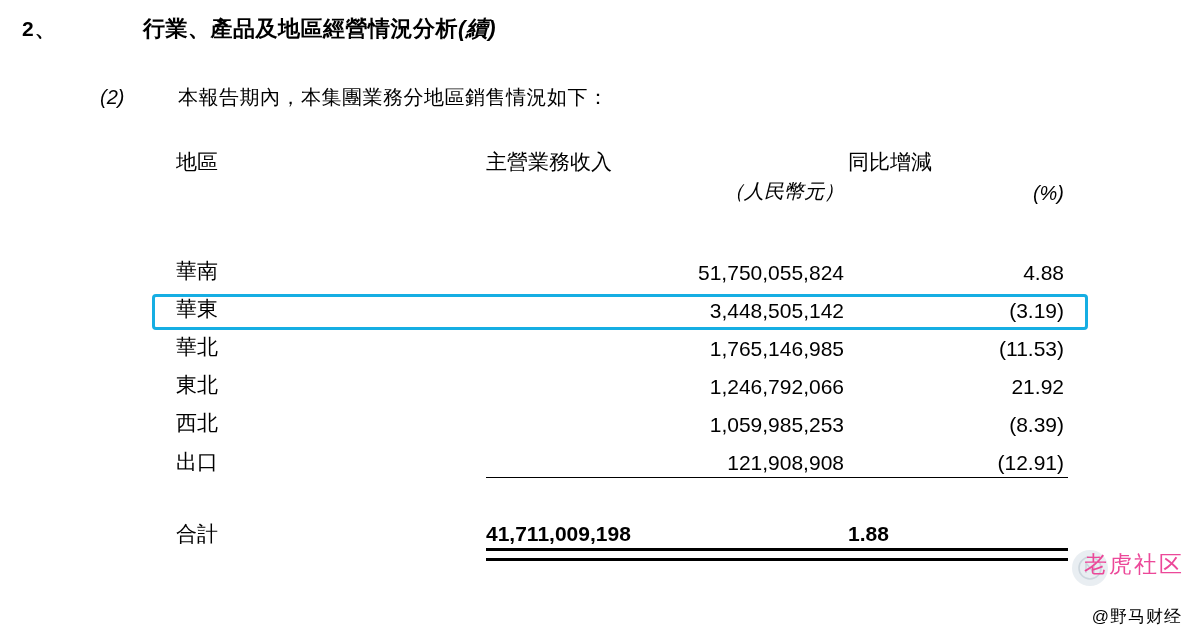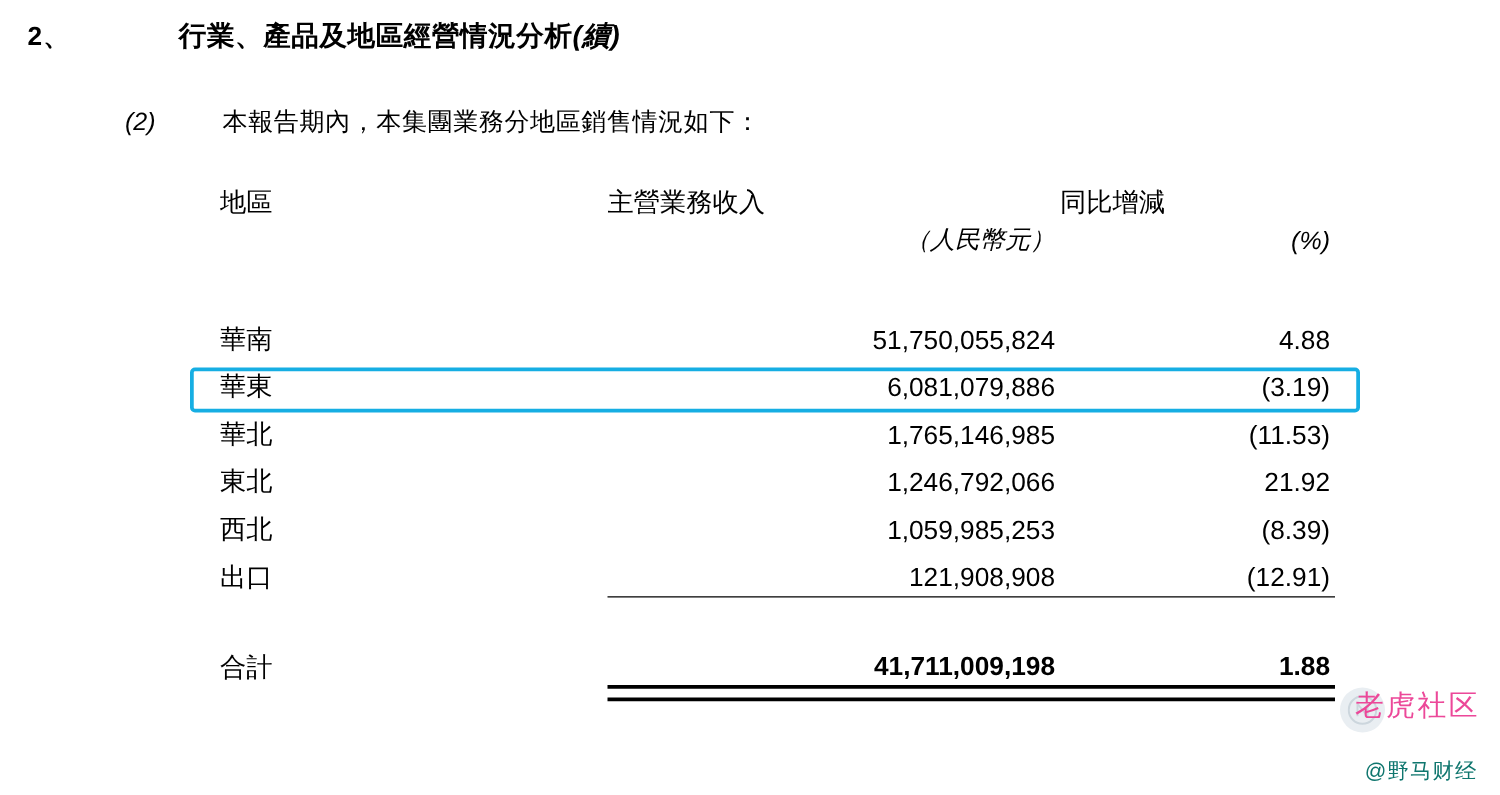--- a/index.html
+++ b/index.html
@@ -133,21 +133,20 @@
   .total-row td {
     font-weight: bold;
     height: 40px;
     padding-bottom: 2px;
   }
   .total-row td.region {
     text-align: left;
     font-weight: normal;
   }
   .total-row td.num {
-    text-align: right;
     padding-right: 4px;
   }
   .double-row td { height: 10px; padding: 0; }
   .double-row td.dbl {
     border-top: 3px solid #000;
     border-bottom: 3px solid #000;
     height: 3px;
   }
 
   
@@ -183,21 +182,21 @@
     bottom: 56px;
     font-size: 23px;
     color: #ec4899;
     letter-spacing: 2px;
   }
   .wm-bottom {
     position: absolute;
     right: 18px;
     bottom: 8px;
     font-size: 17px;
-    color: #0f766e;
+    color: #000000;
     letter-spacing: 1px;
   }
 </style>
 </head>
 <body>
 
 <div class="page">
 
   <div class="section-heading">
     <span class="section-num">2、</span>
@@ -234,21 +233,21 @@
         </tr>
       </thead>
       <tbody>
         <tr class="data-row">
           <td class="region">華南</td>
           <td class="num">51,750,055,824</td>
           <td class="num">4.88</td>
         </tr>
         <tr class="data-row">
           <td class="region">華東</td>
-          <td class="num">6,081,079,886</td>
+          <td class="num">3,448,505,142</td>
           <td class="num">(3.19)</td>
         </tr>
         <tr class="data-row">
           <td class="region">華北</td>
           <td class="num">1,765,146,985</td>
           <td class="num">(11.53)</td>
         </tr>
         <tr class="data-row">
           <td class="region">東北</td>
           <td class="num">1,246,792,066</td>

